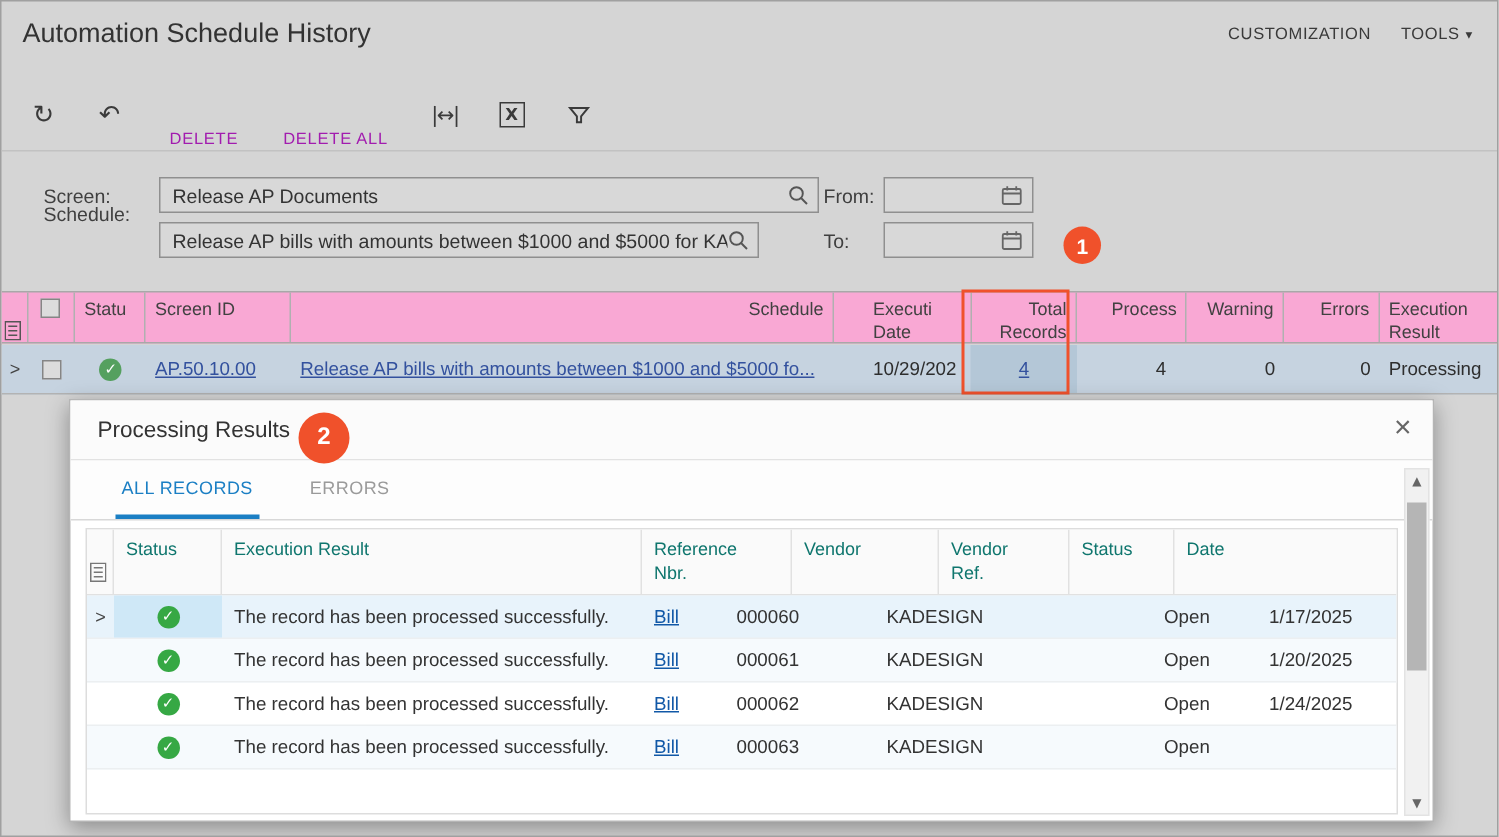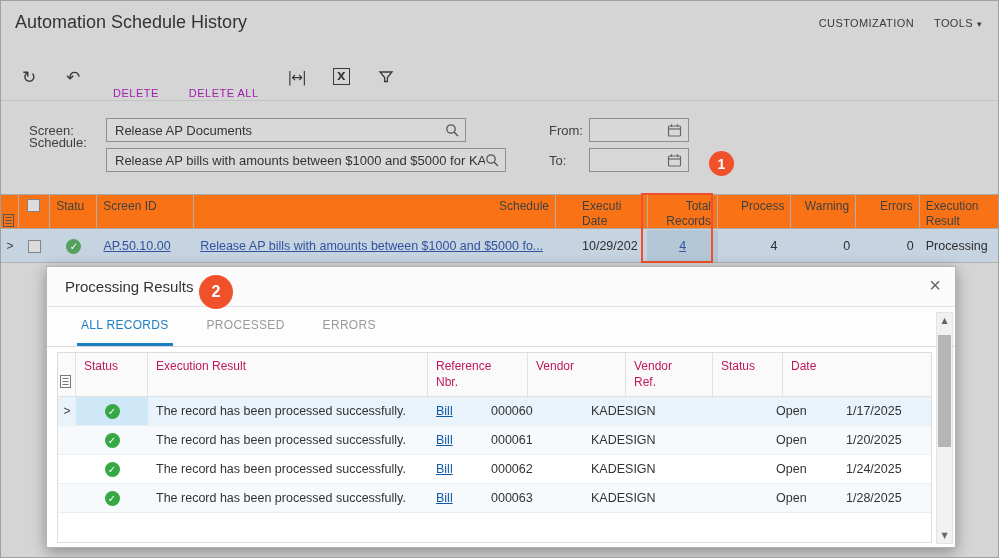--- a/index.html
+++ b/index.html
@@ -31,21 +31,21 @@
   
   .flabel { position:absolute; font-size:13px; color:#3f3f3f; }
   .fbox { position:absolute; height:24px; background:#d8d8d8; border:1px solid #8f8f8f;
           display:flex; align-items:center; }
   .fbox .val { flex:1; font-size:13px; color:#333; padding-left:8px; white-space:nowrap;
                overflow:hidden; }
   .fbox .ficon { flex:0 0 auto; margin-right:6px; display:flex; }
 
   
   .grid-head { position:absolute; left:0; top:193px; width:999px; height:35px;
-               background:#f97316; border-top:1px solid #a8a8a8; border-bottom:1px solid #a8a8a8;
+               background:#f9a8d4; border-top:1px solid #a8a8a8; border-bottom:1px solid #a8a8a8;
                display:flex; }
   .gh { border-right:1px solid #b0b0b0; font-size:12px; color:#414141; padding:4px 6px;
         white-space:pre-line; line-height:1.25; overflow:hidden; }
   .grid-row { position:absolute; left:0; top:229px; width:999px; height:33px;
               background:#c6d3e0; border-bottom:1px solid #b3b3b3; display:flex;
               align-items:center; font-size:12.5px; color:#2e2e2e; }
   .gc { padding:0 6px; white-space:nowrap; overflow:hidden; display:flex; align-items:center; height:100%; }
   .c-notes { width:18px; } .c-check { width:32px; } .c-status { width:48px; }
   .c-screenid { width:99px; } .c-sched { width:371px; } .c-date { width:73px;margin-left:20px; }
   .c-total { width:72px; } .c-proc { width:75px; } .c-warn { width:66px; }
@@ -80,21 +80,21 @@
   .dlg-tabs { position:absolute; left:0; top:40px; width:100%; height:40px;
               border-bottom:1px solid #d8d8d8; display:flex; align-items:stretch;
               padding-left:30px; background:#fdfdfd; }
   .tab { font-size:12px; letter-spacing:.3px; color:#9a9a9a; display:flex; align-items:center;
          padding:0 4px; margin-right:30px; border-bottom:3px solid transparent; cursor:pointer; }
   .tab.active { color:#1b7fc4; border-bottom-color:#1b7fc4; }
 
   .dlg-table { position:absolute; left:10px; top:85px; width:875px; height:191px;
                border:1px solid #ddd; background:#fff; overflow:hidden; }
   .dt-head { display:flex; height:44px; background:#fafafa; border-bottom:1px solid #e1e1e1; }
-  .dth { border-right:1px solid #e1e1e1; font-size:12px; color:#be185d; padding:6px 8px;
+  .dth { border-right:1px solid #e1e1e1; font-size:12px; color:#0f766e; padding:6px 8px;
          white-space:pre-line; line-height:1.3; }
   .dt-row { display:flex; height:29px; align-items:center; font-size:12.5px; color:#333;
             border-bottom:1px solid #eceff1; }
   .dtc { padding:0 8px; white-space:nowrap; overflow:hidden; display:flex; align-items:center; height:100%; }
   .d-notes { width:18px; padding:0 2px; } .d-status { width:72px; } .d-result { width:280px; }
   .d-type { width:55px; } .d-ref { width:100px; } .d-vendor { width:98px; }
   .d-vref { width:87px; } .d-dstatus { width:70px; } .d-date { width:93px; }
   .row-sel { background:#e8f3fb; }
   .row-alt { background:#f6fafd; }
   .dcell-sel { background:#cfe8f7; }
@@ -132,21 +132,21 @@
     <span class="tb-icon tb-fit">|↔|</span>
     <span class="tb-icon tb-excel">X</span>
     <span class="tb-icon tb-funnel">
       <svg width="16" height="16" viewBox="0 0 16 16">
           <path d="M2 3 h12 l-4.6 5.5 v4 l-2.8 0 v-4 z" fill="none" stroke="#3a3a3a" stroke-width="1.3"></path>
         </svg>
     </span>
   </div>
 
   <div class="flabel" style="left:28px; top:122px;">Screen:</div>
-  <div class="fbox" style="left:105px; top:117px; width:360px;">
+  <div class="fbox" style="left:105px; top:117px; width:440px;">
     <span class="val">Release AP Documents</span>
     <span class="ficon">
       <svg width="14" height="14" viewBox="0 0 14 14">
           <circle cx="6" cy="6" r="4.2" fill="none" stroke="#555" stroke-width="1.3"></circle>
           <line x1="9.2" y1="9.2" x2="13" y2="13" stroke="#555" stroke-width="1.3"></line>
         </svg>
     </span>
   </div>
   <div class="flabel" style="left:28px; top:134px;">Schedule:</div>
   <div class="fbox" style="left:105px; top:147px; width:400px;">
@@ -238,21 +238,20 @@
 
   <div class="dialog">
     <div class="dlg-titlebar">
       <span class="dlg-title">Processing Results</span>
       <span class="dlg-close">×</span>
     </div>
     <div class="badge badge-2">2</div>
 
     <div class="dlg-tabs">
       <span class="tab active">ALL RECORDS</span>
-      <span class="tab">PROCESSED</span>
       <span class="tab">ERRORS</span>
     </div>
 
     <div class="dlg-table">
       <div class="dt-head">
         <div class="dth d-notes" style="padding:6px 2px;">
           <svg width="11" height="13" viewBox="0 0 11 13">
               <rect x="0.5" y="0.5" width="10" height="12" fill="none" stroke="#777" stroke-width="1"></rect>
               <line x1="2.5" y1="3.5" x2="8.5" y2="3.5" stroke="#777"></line>
               <line x1="2.5" y1="6.5" x2="8.5" y2="6.5" stroke="#777"></line>
@@ -326,21 +325,20 @@
             <span class="dlg-ok">✓</span>
           </div>
         <div class="dtc d-result">The record has been processed successfully.</div>
         <div class="dtc d-type">
             <span class="dlg-link">Bill</span>
           </div>
         <div class="dtc d-ref">000063</div>
         <div class="dtc d-vendor">KADESIGN</div>
         <div class="dtc d-vref"></div>
         <div class="dtc d-dstatus">Open</div>
-        <div class="dtc d-date">1/28/2025</div>
       </div>
     </div>
 
     <div class="vscroll">
       <span class="vs-btn vs-up">▲</span>
       <span class="vs-thumb"></span>
       <span class="vs-btn vs-down">▼</span>
     </div>
   </div>
 

